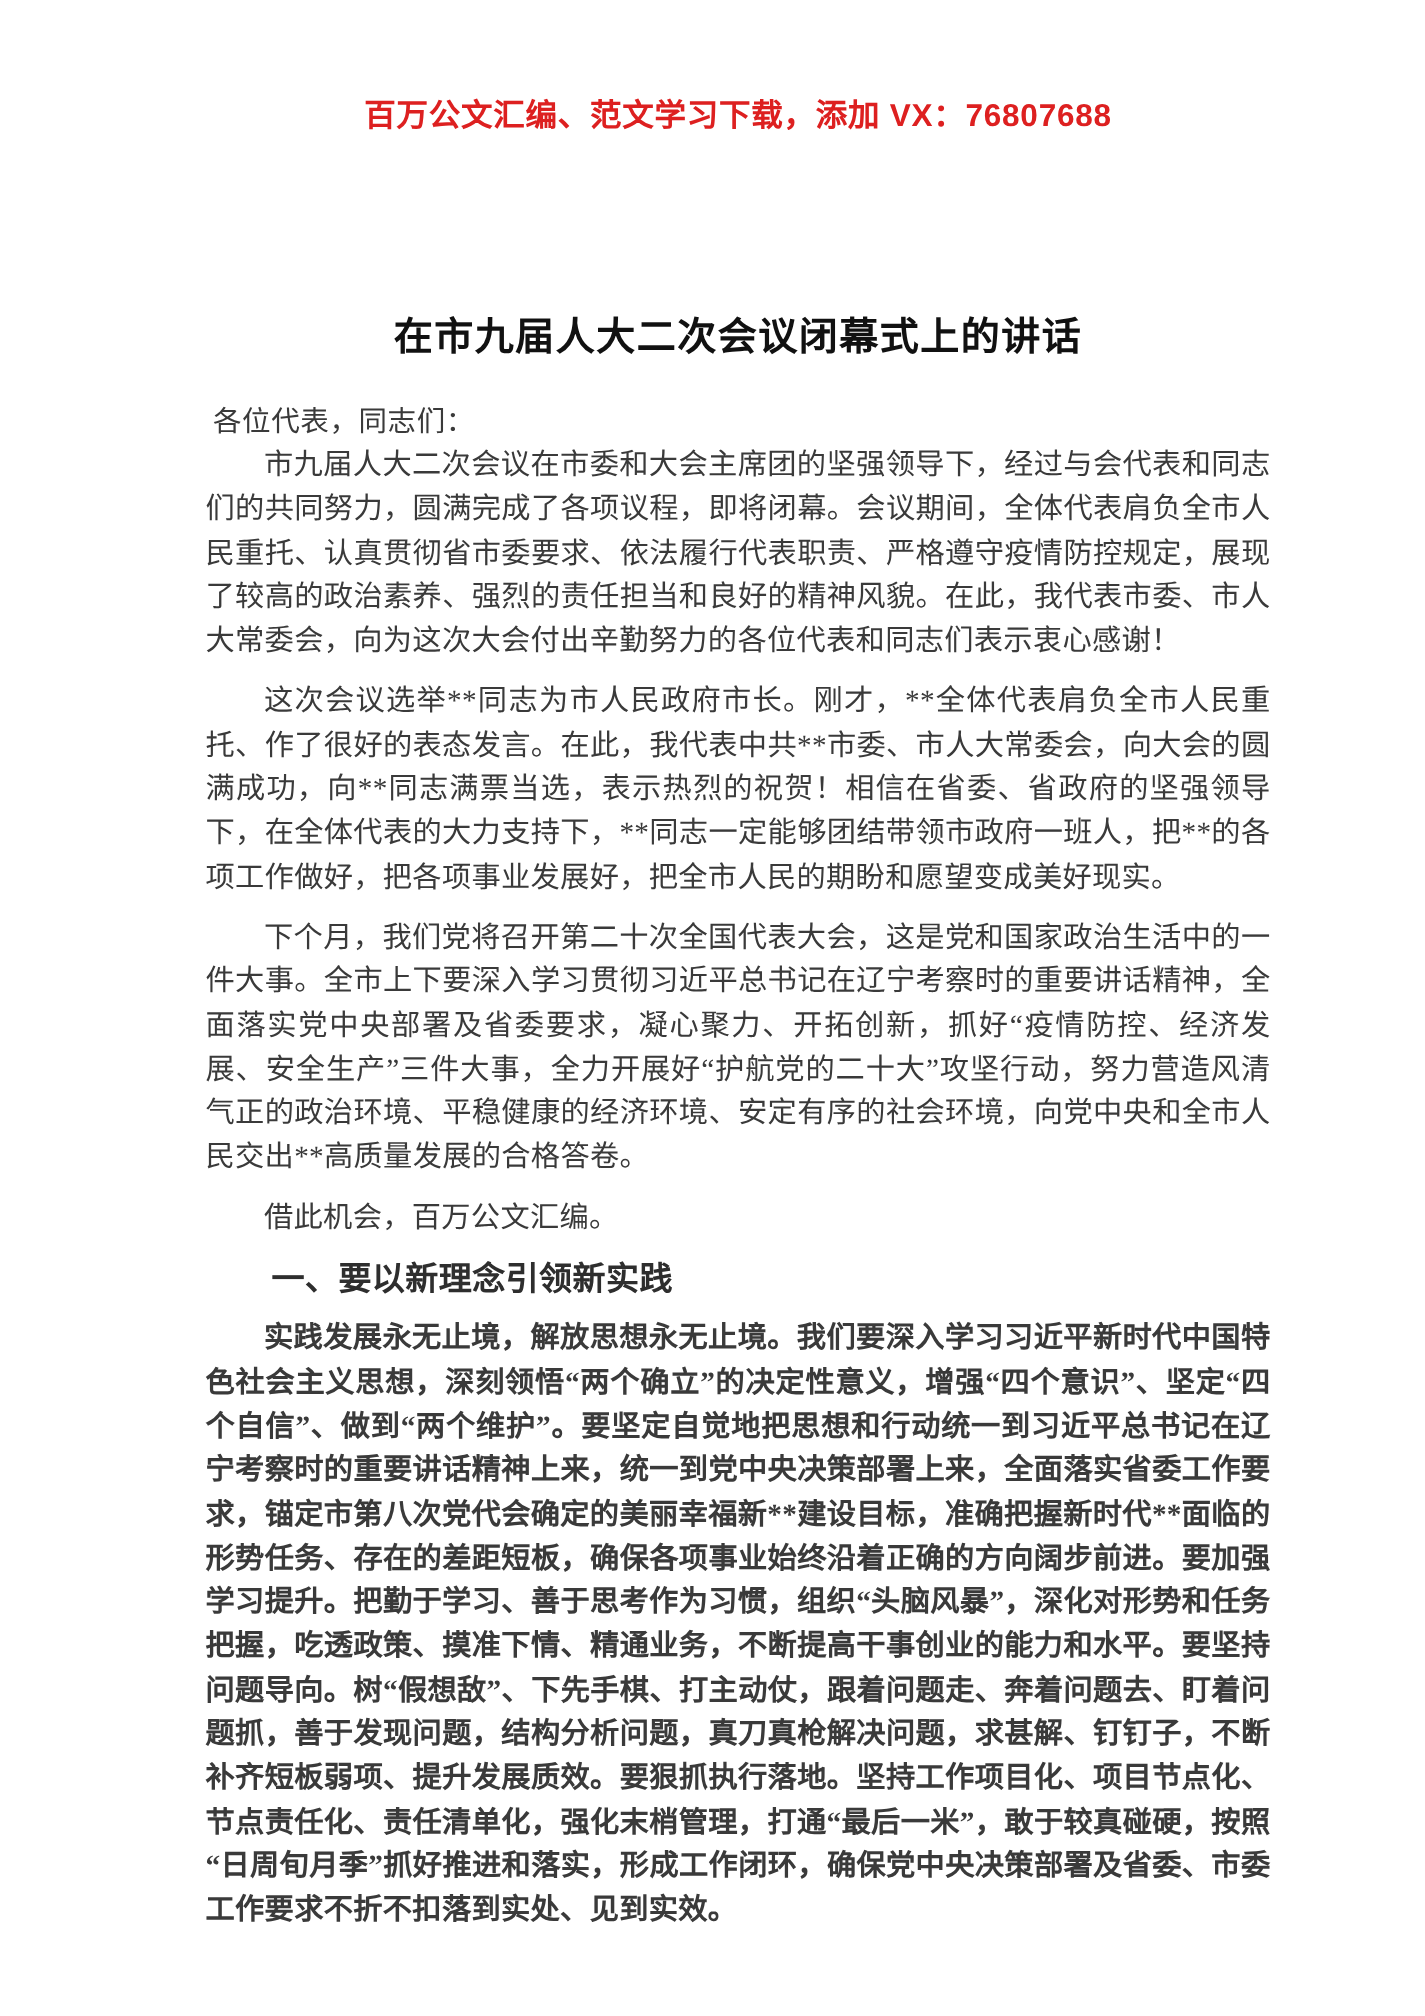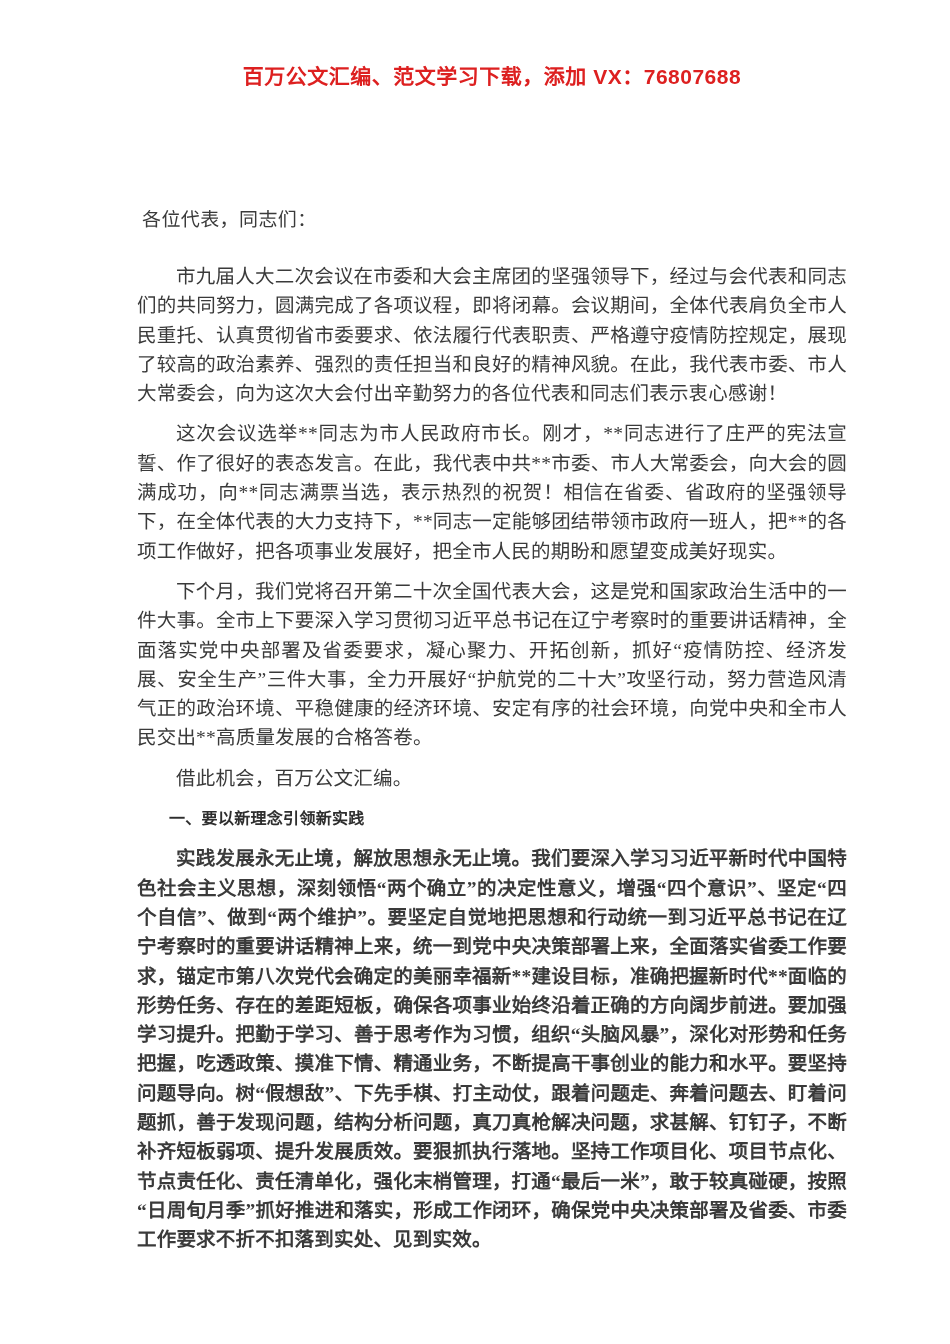--- a/index.html
+++ b/index.html
@@ -50,64 +50,65 @@
     letter-spacing: 1px;
     line-height: 40px;
     margin: 0 0 22px 0;
     font-family: "Liberation Serif", "DejaVu Serif", serif;
   }
 
   .salutation {
     font-size: 19px;
     color: #3a3a3a;
     line-height: 29px;
-    margin: 0 0 28px 0;
+    margin: 0 0 0 0;
     padding-left: 5px;
     letter-spacing: 0.4px;
   }
 
   p.para {
     font-size: 19.5px;
     color: #3a3a3a;
     line-height: 29.3px;
     margin: 0 0 11px 0;
     text-indent: 2em;
     text-align: justify;
     text-justify: inter-ideograph;
     letter-spacing: 0.2px;
     word-break: break-all;
   }
 
   h2.section-heading {
-    font-size: 16px;
+    font-size: 22px;
     font-weight: bold;
     color: #2e2e2e;
     line-height: 29.3px;
     margin: 0 0 11px 0;
     text-indent: 2em;
     letter-spacing: 0.3px;
   }
 
   p.para:last-child { margin-bottom: 0; font-weight: bold; }
 </style>
 </head>
 <body>
 
 <div class="page">
 
   <div class="promo-header">百万公文汇编、范文学习下载，添加 VX：76807688</div>
 
   <div class="doc-body">
 
+    <h1 class="doc-title">在市九届人大二次会议闭幕式上的讲话</h1>
 
     <div class="salutation">各位代表，同志们：</div>
 
     <p class="para">市九届人大二次会议在市委和大会主席团的坚强领导下，经过与会代表和同志们的共同努力，圆满完成了各项议程，即将闭幕。会议期间，全体代表肩负全市人民重托、认真贯彻省市委要求、依法履行代表职责、严格遵守疫情防控规定，展现了较高的政治素养、强烈的责任担当和良好的精神风貌。在此，我代表市委、市人大常委会，向为这次大会付出辛勤努力的各位代表和同志们表示衷心感谢！</p>
 
-    <p class="para">这次会议选举**同志为市人民政府市长。刚才，**同志进行了庄严的宪法宣誓、作了很好的表态发言。在此，我代表中共**市委、市人大常委会，向大会的圆满成功，向**同志满票当选，表示热烈的祝贺！相信在省委、省政府的坚强领导下，在全体代表的大力支持下，**同志一定能够团结带领市政府一班人，把**的各项工作做好，把各项事业发展好，把全市人民的期盼和愿望变成美好现实。</p>
+    <p class="para">这次会议选举**同志为市人民政府市长。刚才，**全体代表肩负全市人民重托、作了很好的表态发言。在此，我代表中共**市委、市人大常委会，向大会的圆满成功，向**同志满票当选，表示热烈的祝贺！相信在省委、省政府的坚强领导下，在全体代表的大力支持下，**同志一定能够团结带领市政府一班人，把**的各项工作做好，把各项事业发展好，把全市人民的期盼和愿望变成美好现实。</p>
 
     <p class="para">下个月，我们党将召开第二十次全国代表大会，这是党和国家政治生活中的一件大事。全市上下要深入学习贯彻习近平总书记在辽宁考察时的重要讲话精神，全面落实党中央部署及省委要求，凝心聚力、开拓创新，抓好“疫情防控、经济发展、安全生产”三件大事，全力开展好“护航党的二十大”攻坚行动，努力营造风清气正的政治环境、平稳健康的经济环境、安定有序的社会环境，向党中央和全市人民交出**高质量发展的合格答卷。</p>
 
     <p class="para">借此机会，百万公文汇编。</p>
 
     <h2 class="section-heading">一、要以新理念引领新实践</h2>
 
     <p class="para">实践发展永无止境，解放思想永无止境。我们要深入学习习近平新时代中国特色社会主义思想，深刻领悟“两个确立”的决定性意义，增强“四个意识”、坚定“四个自信”、做到“两个维护”。要坚定自觉地把思想和行动统一到习近平总书记在辽宁考察时的重要讲话精神上来，统一到党中央决策部署上来，全面落实省委工作要求，锚定市第八次党代会确定的美丽幸福新**建设目标，准确把握新时代**面临的形势任务、存在的差距短板，确保各项事业始终沿着正确的方向阔步前进。要加强学习提升。把勤于学习、善于思考作为习惯，组织“头脑风暴”，深化对形势和任务把握，吃透政策、摸准下情、精通业务，不断提高干事创业的能力和水平。要坚持问题导向。树“假想敌”、下先手棋、打主动仗，跟着问题走、奔着问题去、盯着问题抓，善于发现问题，结构分析问题，真刀真枪解决问题，求甚解、钉钉子，不断补齐短板弱项、提升发展质效。要狠抓执行落地。坚持工作项目化、项目节点化、节点责任化、责任清单化，强化末梢管理，打通“最后一米”，敢于较真碰硬，按照“日周旬月季”抓好推进和落实，形成工作闭环，确保党中央决策部署及省委、市委工作要求不折不扣落到实处、见到实效。</p>
 
   </div>

